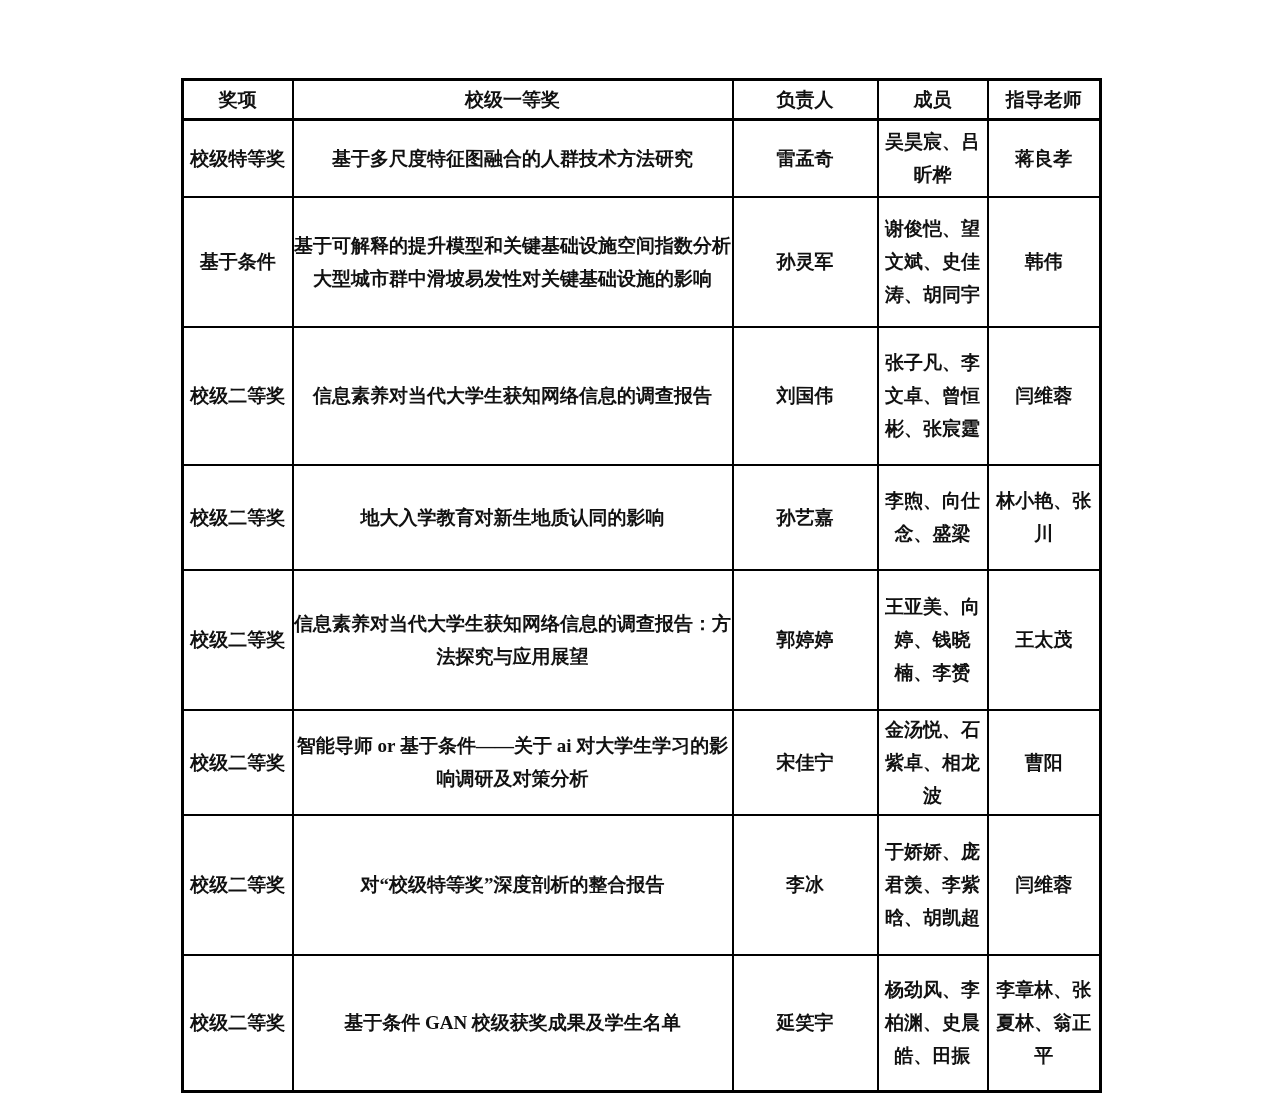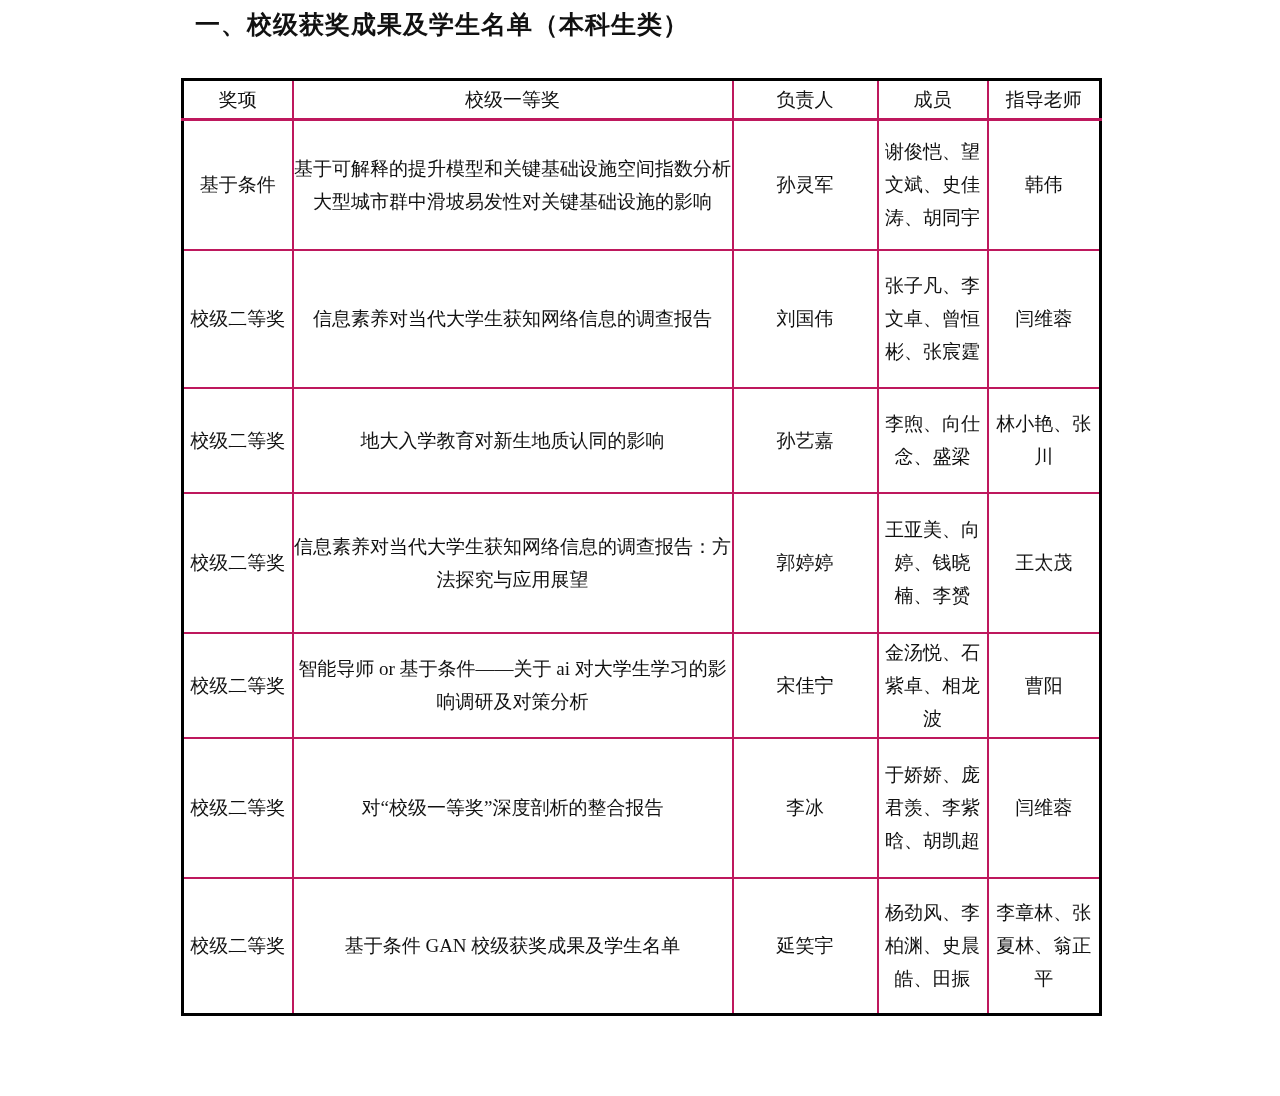--- a/index.html
+++ b/index.html
@@ -29,25 +29,25 @@
   table.awards {
     position: absolute;
     left: 181px;
     top: 78px;
     border-collapse: collapse;
     table-layout: fixed;
     width: 918px;
     border: 3px solid #000;
   }
   table.awards th, table.awards td {
-    border: 2px solid #be185d;
+    border: 2px solid #000000;
     text-align: center;
     vertical-align: middle;
     font-size: 19px;
-    font-weight: normal;
+    font-weight: bold;
     line-height: 33px;
     padding: 2px 0;
     overflow-wrap: break-word;
   }
   table.awards thead th {
     height: 40px;
     border-bottom-width: 3px;
     padding: 0 4px;
   }
   col.c-award   { width: 110px; }
@@ -69,40 +69,46 @@
   tr.row-4 { height: 140px; }
   tr.row-5 { height: 100px; }
   tr.row-6 { height: 140px; }
   tr.row-7 { height: 137px; }
 </style>
 </head>
 <body>
 
 <div class="page">
 
-  <div class="doc-title">一、校级获奖成果及学生名单（本科生类）</div>
 
   <table class="awards">
     <colgroup>
       <col class="c-award">
       <col class="c-project">
       <col class="c-leader">
       <col class="c-members">
       <col class="c-advisor">
     </colgroup>
     <thead>
       <tr>
         <th>奖项</th>
         <th>校级一等奖</th>
         <th>负责人</th>
         <th>成员</th>
         <th>指导老师</th>
       </tr>
     </thead>
     <tbody>
+      <tr class="row-0">
+        <td class="award-cell">校级特等奖</td>
+        <td class="project-cell">基于多尺度特征图融合的人群技术方法研究</td>
+        <td class="leader-cell">雷孟奇</td>
+        <td class="members-cell">吴昊宸、吕昕桦</td>
+        <td class="advisor-cell">蒋良孝</td>
+      </tr>
       <tr class="row-1">
         <td class="award-cell">基于条件</td>
         <td class="project-cell">基于可解释的提升模型和关键基础设施空间指数分析大型城市群中滑坡易发性对关键基础设施的影响</td>
         <td class="leader-cell">孙灵军</td>
         <td class="members-cell">谢俊恺、望文斌、史佳涛、胡同宇</td>
         <td class="advisor-cell">韩伟</td>
       </tr>
       <tr class="row-2">
         <td class="award-cell">校级二等奖</td>
         <td class="project-cell">信息素养对当代大学生获知网络信息的调查报告</td>
@@ -126,21 +132,21 @@
       </tr>
       <tr class="row-5">
         <td class="award-cell">校级二等奖</td>
         <td class="project-cell">智能导师 or 基于条件——关于 ai 对大学生学习的影响调研及对策分析</td>
         <td class="leader-cell">宋佳宁</td>
         <td class="members-cell">金汤悦、石紫卓、相龙波</td>
         <td class="advisor-cell">曹阳</td>
       </tr>
       <tr class="row-6">
         <td class="award-cell">校级二等奖</td>
-        <td class="project-cell">对“校级一等奖”深度剖析的整合报告</td>
+        <td class="project-cell">对“校级特等奖”深度剖析的整合报告</td>
         <td class="leader-cell">李冰</td>
         <td class="members-cell">于娇娇、庞君羡、李紫晗、胡凯超</td>
         <td class="advisor-cell">闫维蓉</td>
       </tr>
       <tr class="row-7">
         <td class="award-cell">校级二等奖</td>
         <td class="project-cell">基于条件 GAN 校级获奖成果及学生名单</td>
         <td class="leader-cell">延笑宇</td>
         <td class="members-cell">杨劲风、李柏渊、史晨皓、田振</td>
         <td class="advisor-cell">李章林、张夏林、翁正平</td>

